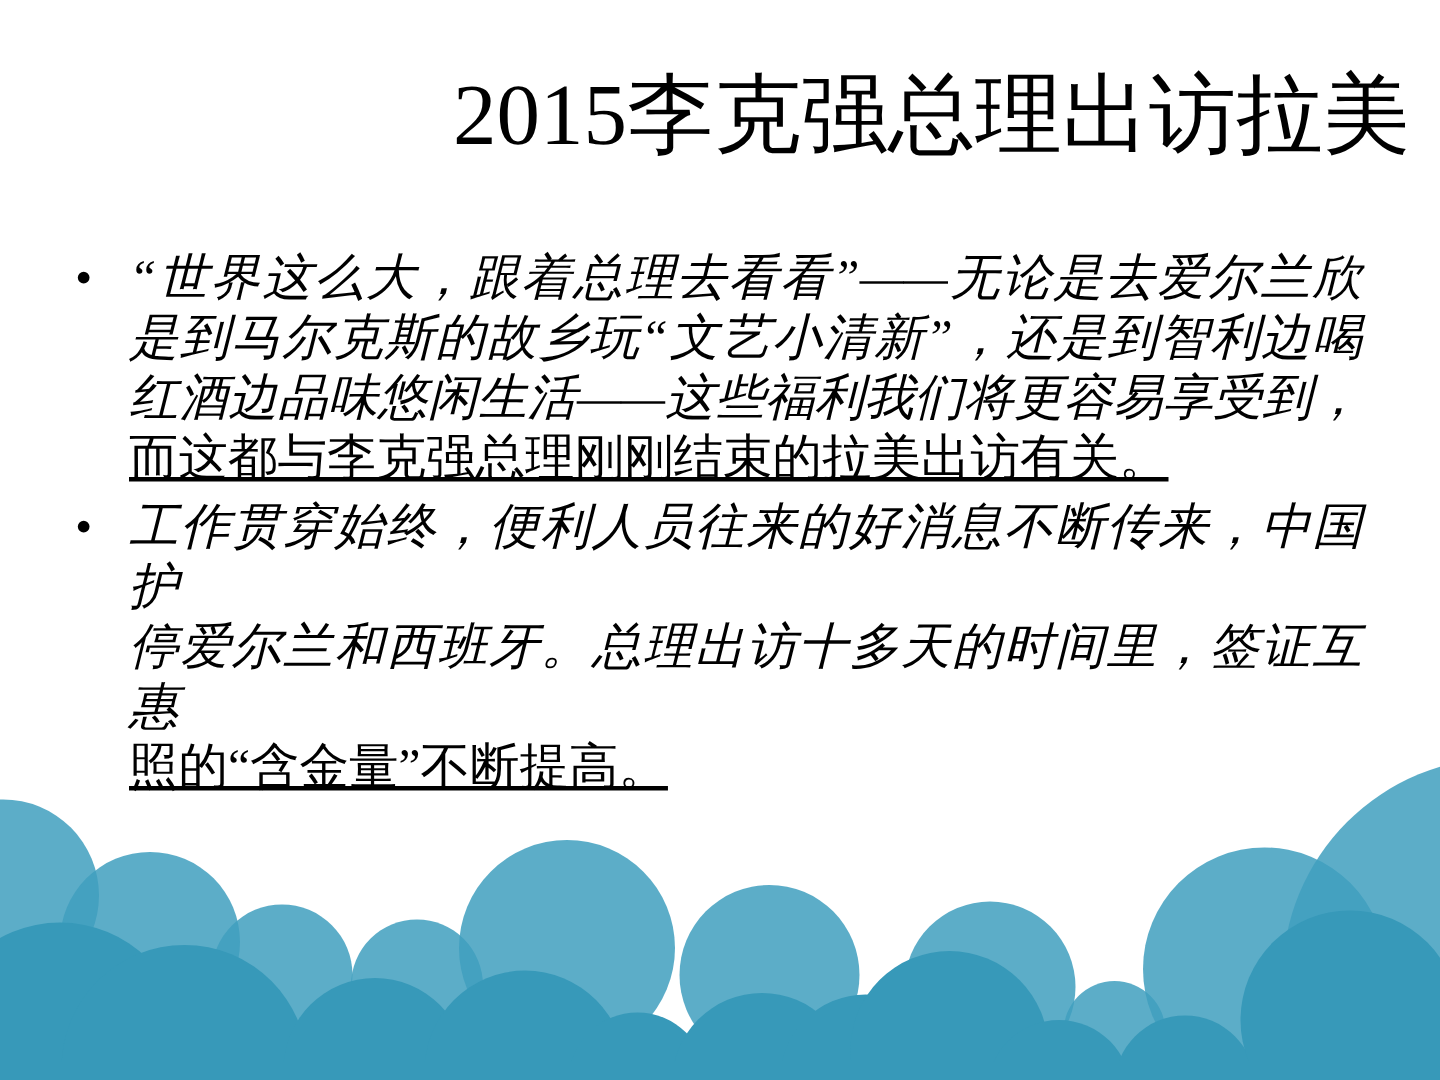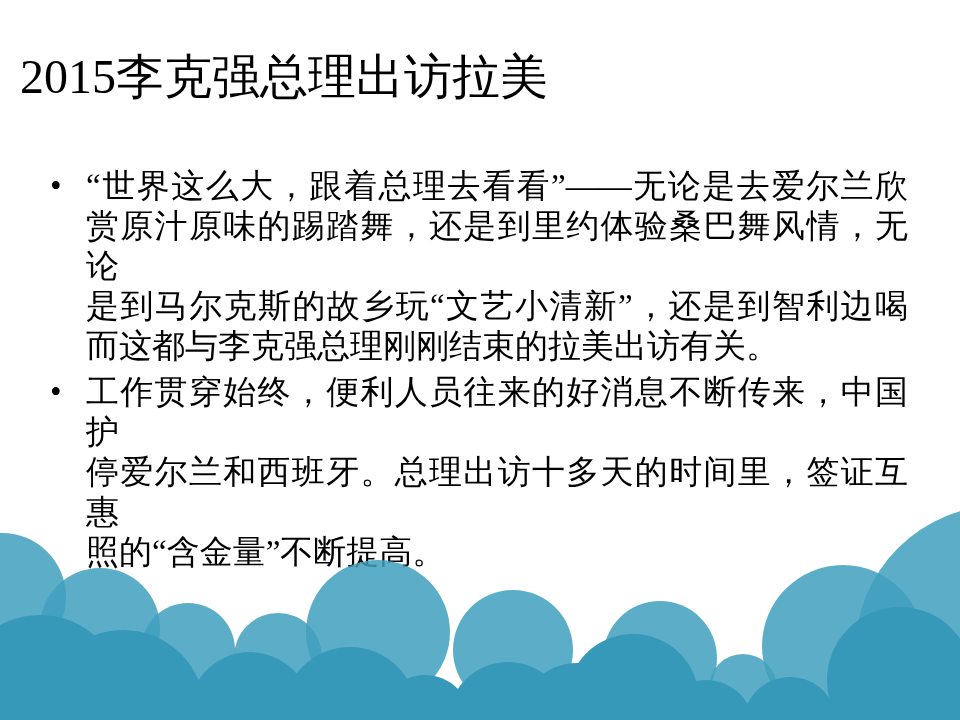--- a/index.html
+++ b/index.html
@@ -7,22 +7,22 @@
     position: relative;
     width: 960px;
     height: 720px;
     background: #ffffff;
     overflow: hidden;
     font-family: "Liberation Serif", "DejaVu Serif", serif;
     color: #000000;
   }
   .title {
     margin: 44px 20px 0 20px;
-    text-align: left;
-    font-size: 48px;
+    text-align: right;
+    font-size: 58px;
     line-height: 66px;
     font-weight: 400;
     color: #000000;
     white-space: nowrap;
   }
   .content {
     margin: 56px 52px 0 40px;
   }
   ul.bullets {
     list-style: none;
@@ -40,24 +40,26 @@
   .bullet-marker {
     position: absolute;
     left: 10px;
     top: 0;
     font-size: 33px;
     line-height: 40px;
   }
   .tline {
     text-align: justify;
     text-align-last: justify;
+    font-style: italic;
   }
   .tline-last {
     text-align: justify;
     text-align-last: left;
+    text-decoration: underline;
   }
   .clouds {
     position: absolute;
     left: 0;
     bottom: 0;
     width: 960px;
     height: 220px;
     display: block;
   }
 </style>
@@ -66,22 +68,22 @@
 
 <div class="slide">
 
   <h1 class="title">2015李克强总理出访拉美</h1>
 
   <div class="content">
     <ul class="bullets">
       <li class="bullet-item">
         <span class="bullet-marker">•</span>
         <div class="tline">“世界这么大，跟着总理去看看”——无论是去爱尔兰欣</div>
-        <div class="tline">赏原汁原味的踢踏舞，还是到里约体验桑巴舞风情，无论</div>
         <div class="tline">是到马尔克斯的故乡玩“文艺小清新”，还是到智利边喝</div>
+        <div class="tline">红酒边品味悠闲生活——这些福利我们将更容易享受到，</div>
         <div class="tline-last">而这都与李克强总理刚刚结束的拉美出访有关。</div>
       </li>
       <li class="bullet-item">
         <span class="bullet-marker">•</span>
         <div class="tline">工作贯穿始终，便利人员往来的好消息不断传来，中国护</div>
         <div class="tline">停爱尔兰和西班牙。总理出访十多天的时间里，签证互惠</div>
         <div class="tline-last">照的“含金量”不断提高。</div>
       </li>
     </ul>
   </div>

